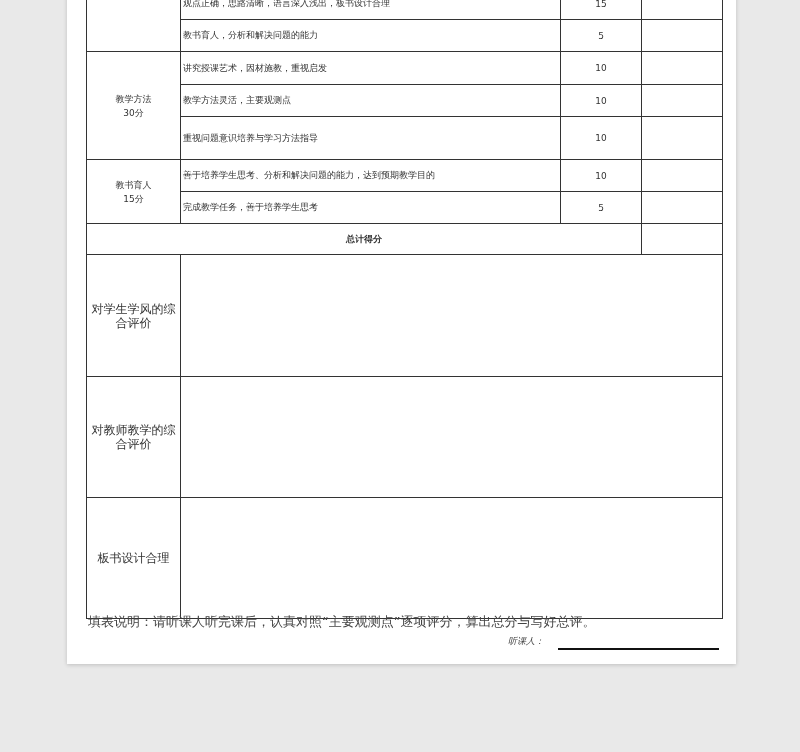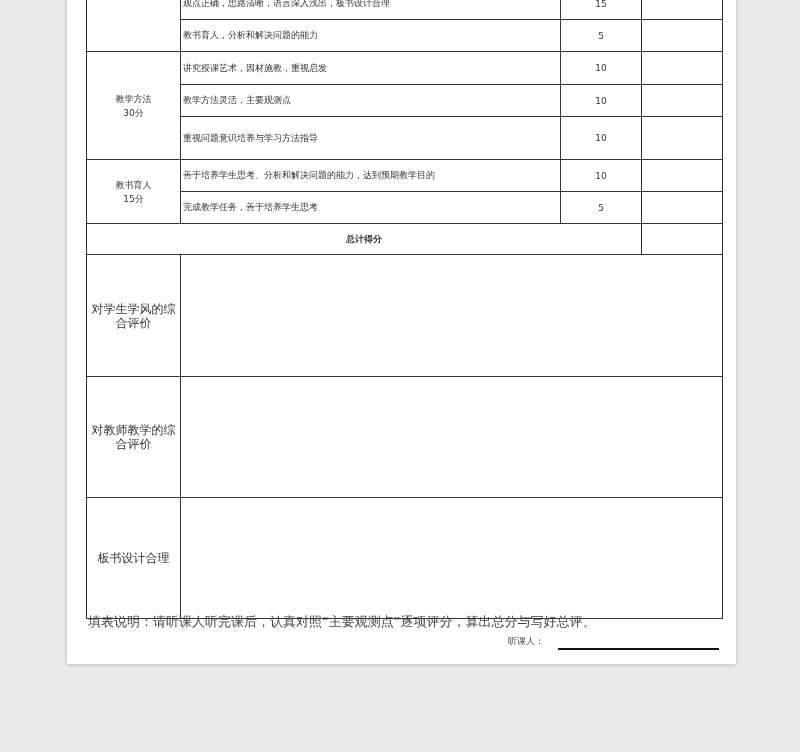--- a/index.html
+++ b/index.html
@@ -33,21 +33,21 @@
   .c-pts { width: 76px; text-align: center; }
   .c-score { width: 76px; }
   .row-s { height: 29px; }
   .total-label { text-align: center; font-weight: bold; }
   .big { height: 118px; }
   .big-label { text-align: center; white-space: normal !important; line-height: 14px; font-size: 12px; }
   .note {
     position: absolute; left: 88px; top: 613px; font-size: 13px; color: #444;
   }
   .signer {
-    position: absolute; left: 508px; top: 635px; font-size: 9px; color: #444;
+    position: absolute; left: 508px; top: 635px; font-size: 9px; color: #444; font-style: italic;
   }
   .sign-line {
     position: absolute; left: 558px; top: 648px; width: 161px; height: 2px; background: #111;
   }
 </style>
 </head>
 <body>
 
 <div class="page"></div>
 

